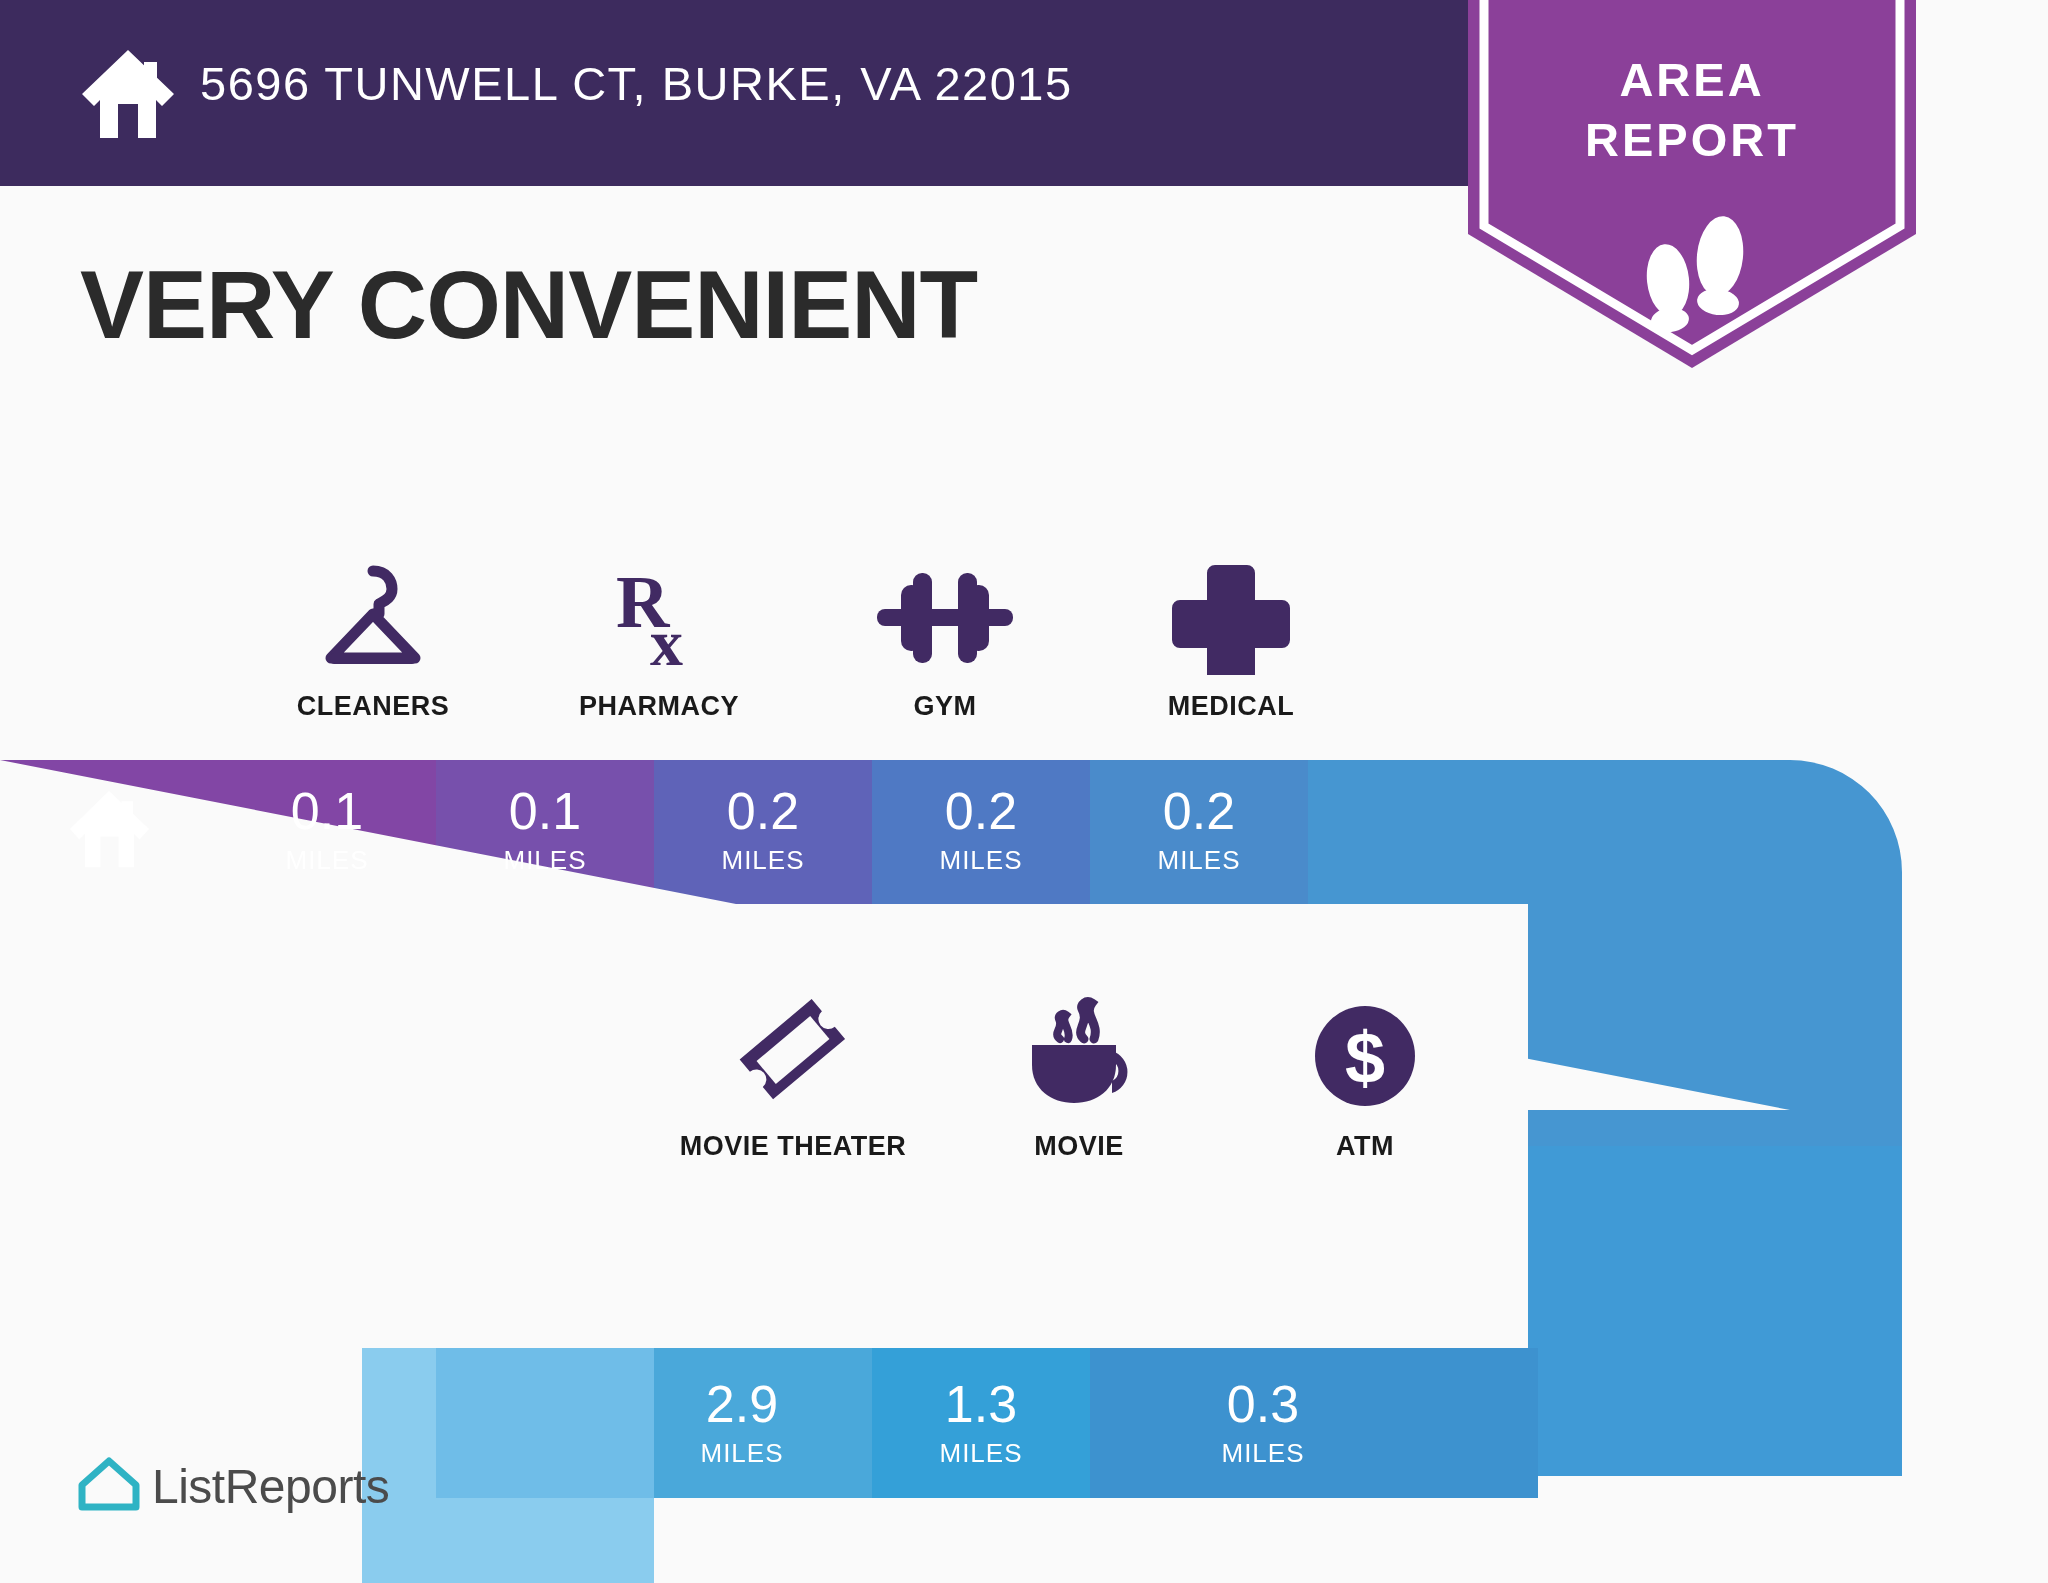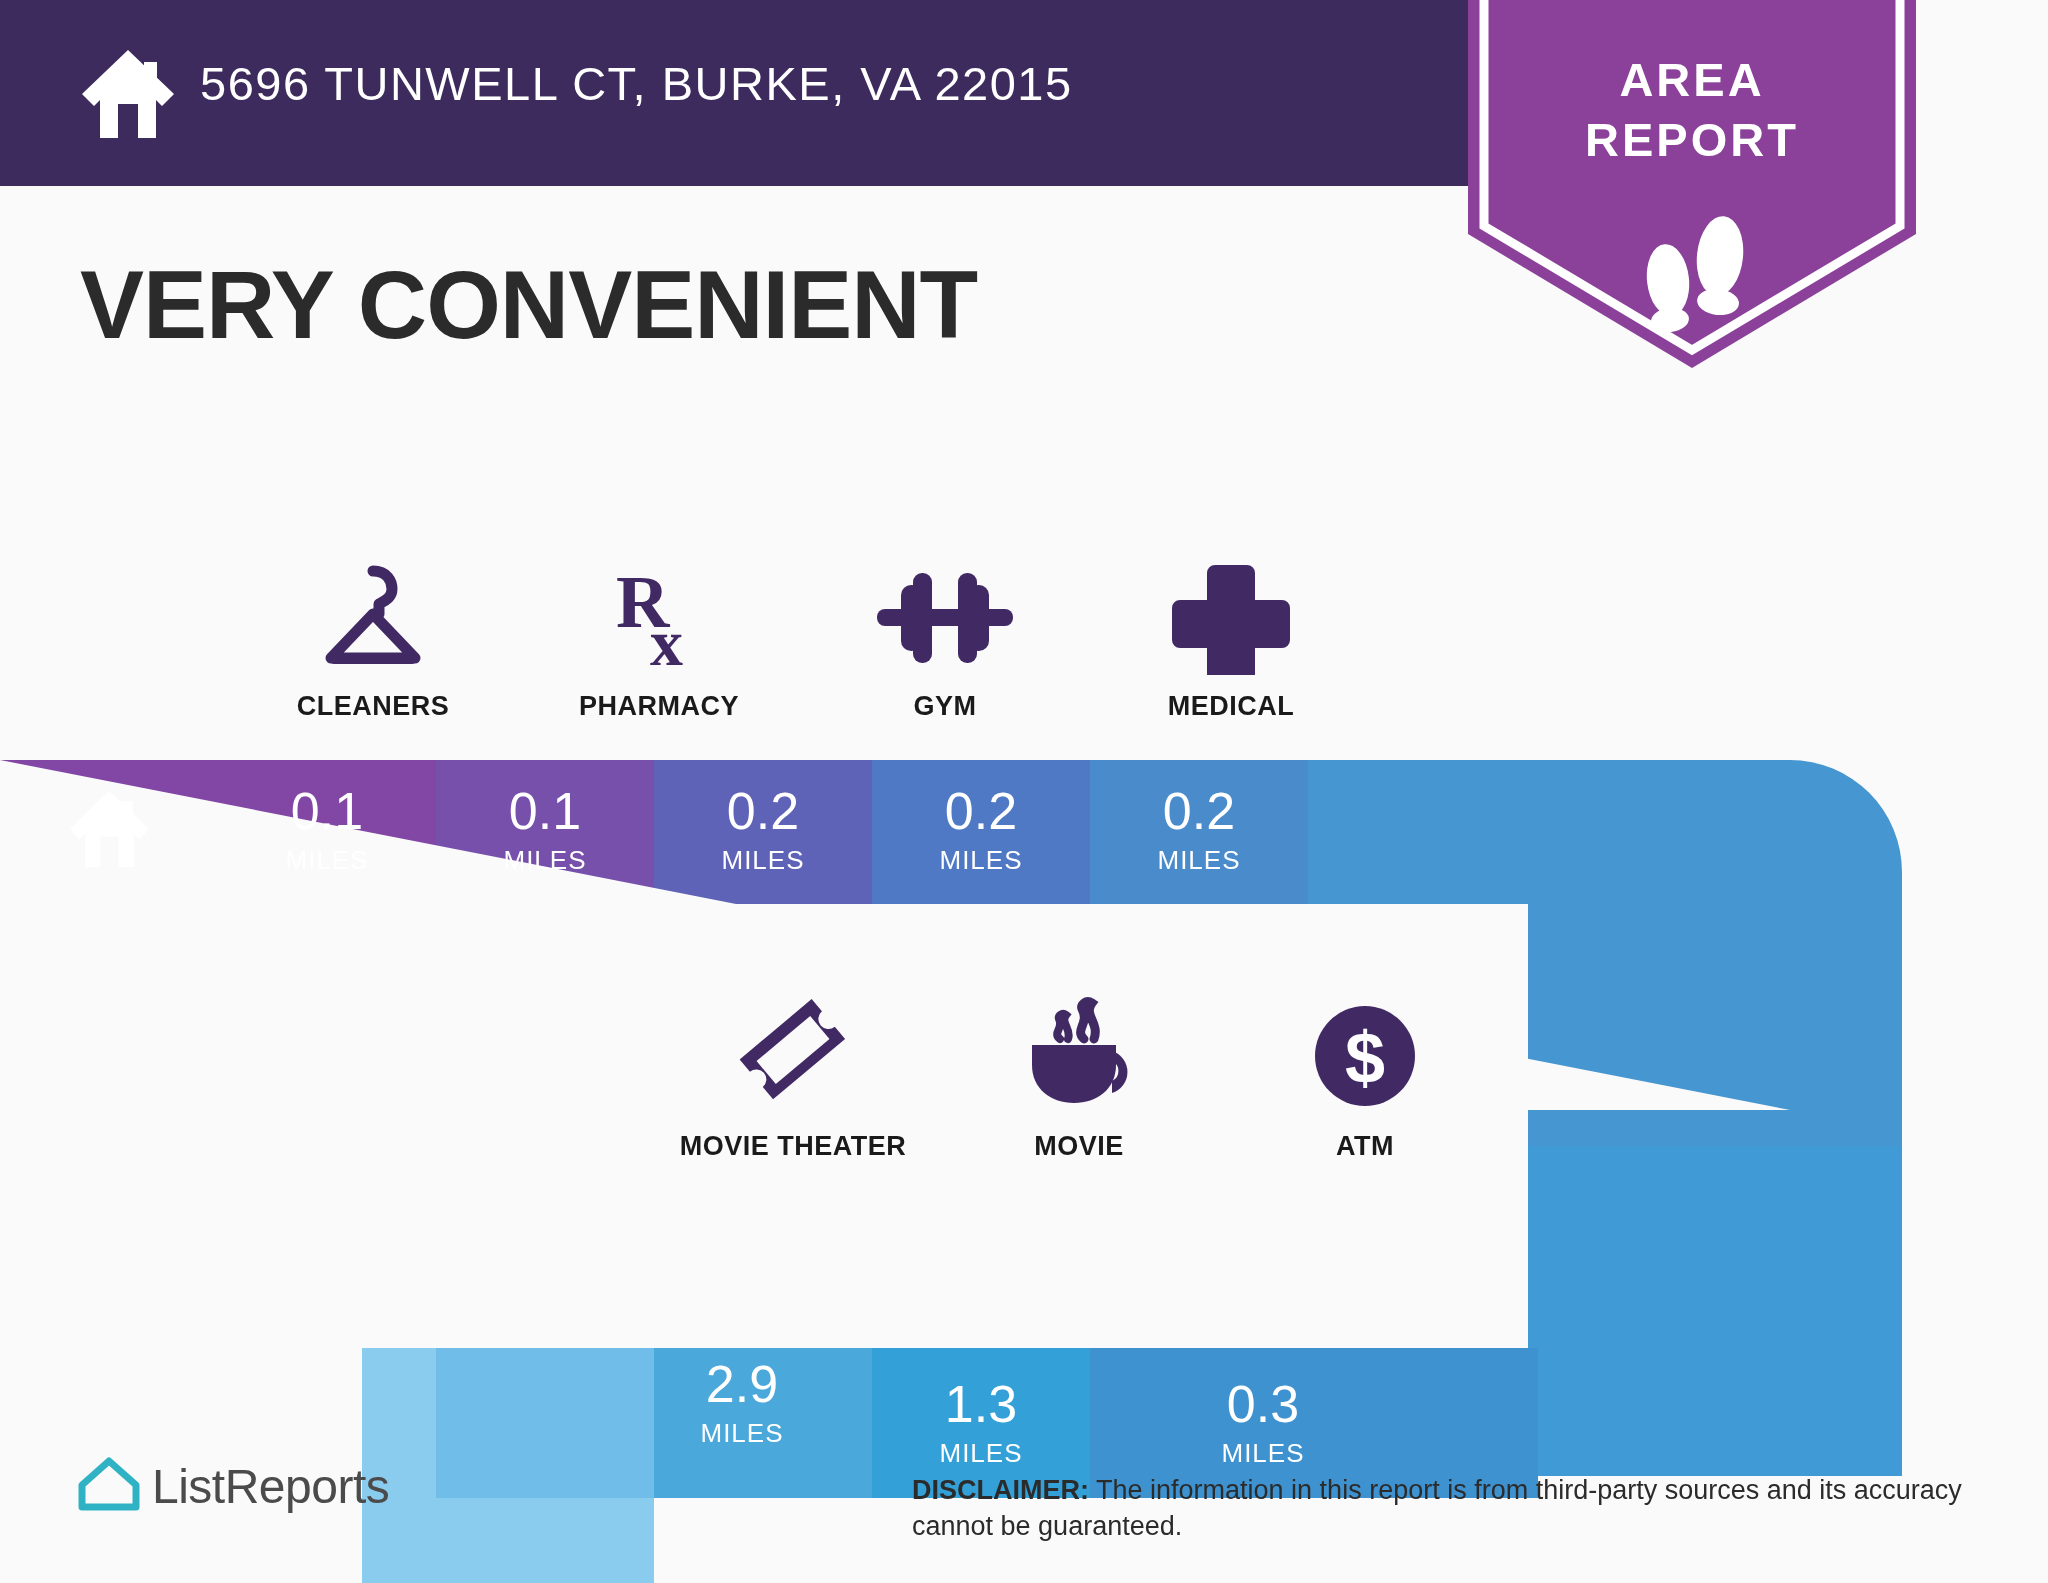--- a/index.html
+++ b/index.html
@@ -280,21 +280,21 @@
     </div>
     <div class="seg" style="left:872px; top:0px; width:218px; height:148px;">
       <div class="seg-value">0.2</div>
       <div class="seg-unit">MILES</div>
     </div>
     <div class="seg" style="left:1090px; top:0px; width:218px; height:148px;">
       <div class="seg-value">0.2</div>
       <div class="seg-unit">MILES</div>
     </div>
 
-    <div class="seg" style="left:654px; top:572px; width:176px; height:150px;">
+    <div class="seg" style="left:654px; top:592px; width:176px; height:150px;">
       <div class="seg-value">2.9</div>
       <div class="seg-unit">MILES</div>
     </div>
     <div class="seg" style="left:872px; top:592px; width:218px; height:150px;">
       <div class="seg-value">1.3</div>
       <div class="seg-unit">MILES</div>
     </div>
     <div class="seg" style="left:1154px; top:592px; width:218px; height:150px;">
       <div class="seg-value">0.3</div>
       <div class="seg-unit">MILES</div>
@@ -304,17 +304,14 @@
   <div class="lr-logo">
     <span>
       <svg width="62" height="58" viewBox="0 0 62 58">
         <path d="M31 6 L58 30 L58 52 L4 52 L4 30 Z" fill="none" stroke="#2fb3c4" stroke-width="7" stroke-linejoin="round"></path>
       </svg>
     </span>
     <span class="lr-text">ListReports</span>
   </div>
 
 
-  <div class="disclaimer">
-    <b>DISCLAIMER:</b><span> The information in this report is from third-party sources and its accuracy cannot be guaranteed.</span>
-  </div>
 
 </div>
 
 </body></html>

